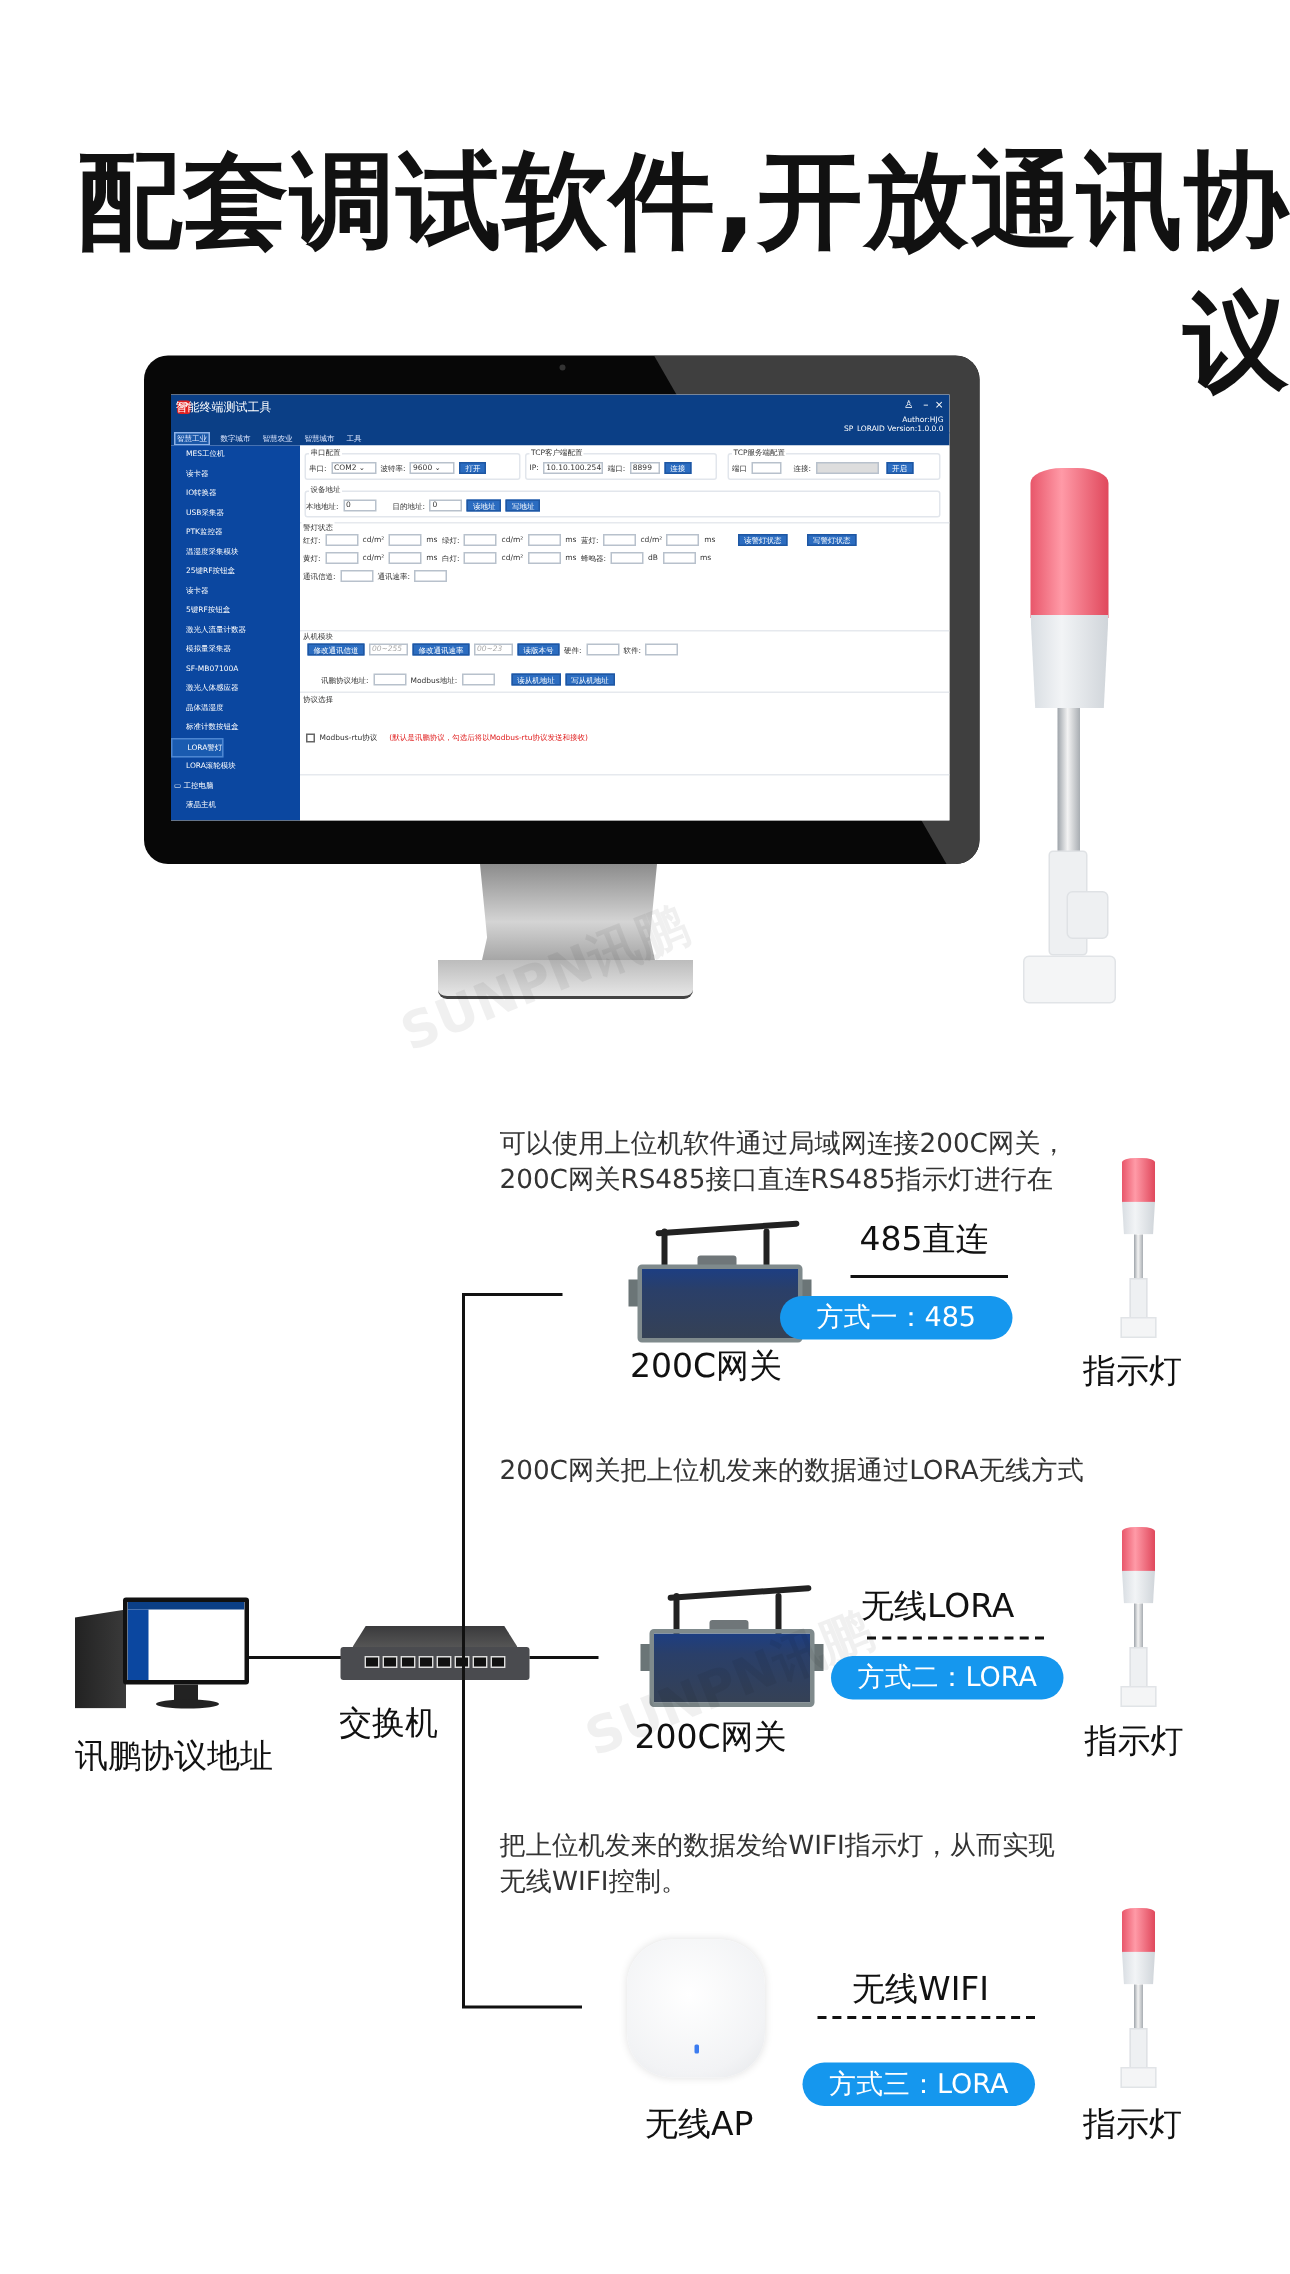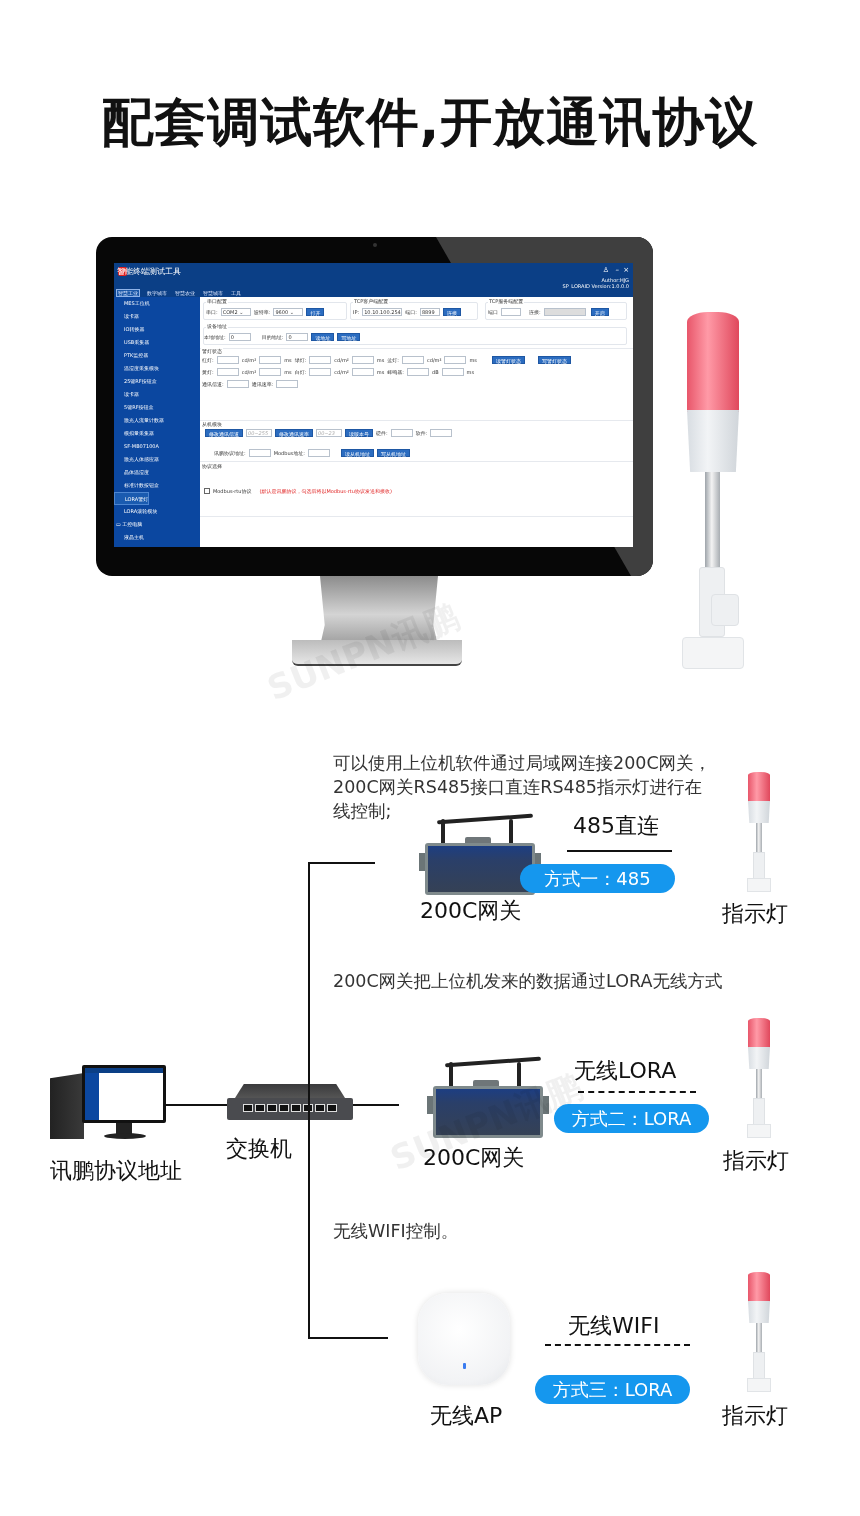--- a/index.html
+++ b/index.html
@@ -1,18 +1,18 @@
 <!DOCTYPE html>
 <html><head>
 <meta charset="utf-8">
 <style>
 *{box-sizing:border-box;margin:0;padding:0}
 body{width:860px;height:1516px;background:#fff;font-family:"DejaVu Sans",sans-serif;position:relative;overflow:hidden;color:#222}
 .abs{position:absolute}
-#title{left:0;top:88px;width:860px;text-align:center;font-size:52px;font-weight:bold;letter-spacing:1px;color:#111;font-family:"DejaVu Sans",sans-serif}
+#title{left:0;top:88px;width:860px;text-align:right;font-size:70px;font-weight:bold;letter-spacing:1px;color:#111;font-family:"DejaVu Sans",sans-serif}
 
 
 #monitor{left:96px;top:237px;width:557px;height:339px;background:#070707;border-radius:16px;overflow:hidden}
 #monitor .gloss2{position:absolute;left:340px;top:0;width:260px;height:339px;background:#3f3f3f;clip-path:polygon(0 0,100% 0,100% 100%,75% 100%)}
 #cam{left:277px;top:6px;width:4px;height:4px;border-radius:50%;background:#333}
 #screen{left:18px;top:26px;width:519px;height:284px;background:#fff;overflow:hidden;font-size:5px;color:#333}
 #stand{left:292px;top:576px;width:170px;height:92px}
 #stand .neck{position:absolute;left:28px;top:0;width:118px;height:70px;background:linear-gradient(180deg,#8c8c8c,#d4d4d4 55%,#9b9b9b);clip-path:polygon(0 0,100% 0,96% 70%,100% 100%,0 100%,4% 70%)}
 #stand .base{position:absolute;left:0;top:64px;width:170px;height:26px;background:linear-gradient(180deg,#bcbcbc,#e6e6e6);border-radius:0 0 6px 6px;border-bottom:2px solid #444}
 
@@ -296,21 +296,20 @@
 <div class="lbl" style="left:226px;top:1134px">交换机</div>
 
 <div class="vline" style="left:308px;top:862px;height:476px"></div>
 <div class="hline" style="left:308px;top:862px;width:67px"></div>
 <div class="hline" style="left:353px;top:1104px;width:46px"></div>
 <div class="hline" style="left:308px;top:1337px;width:80px"></div>
 
 <div class="desc" style="left:333px;top:751px;width:430px">
   <div>可以使用上位机软件通过局域网连接200C网关，</div>
   <div>200C网关RS485接口直连RS485指示灯进行在</div>
-  <div>线控制;</div>
 </div>
 <div class="gw" style="left:425px;top:815px;width:120px;height:80px">
   <div class="antbar" style="left:12px;top:2px;width:96px"></div>
   <div class="ant" style="left:16px;top:4px"></div>
     <div class="ant" style="left:84px;top:4px"></div>
   <div class="db9" style="left:40px;top:22px"></div>
   <div class="ear" style="left:-6px;top:38px"></div>
     <div class="ear" style="left:108px;top:38px"></div>
   <div class="case" style="top:28px"></div>
 </div>
@@ -347,20 +346,21 @@
 <div class="tower" style="left:748px;top:1018px;width:22px;height:122px">
   <div class="cap" style="height:30px"></div>
     <div class="body" style="top:29px;height:22px"></div>
   <div class="pole" style="left:8px;top:51px;width:6px;height:30px"></div>
   <div class="foot" style="left:5px;top:80px;width:12px;height:28px"></div>
   <div class="plate" style="left:-1px;top:106px;width:24px;height:14px"></div>
 </div>
 <div class="lbl" style="left:723px;top:1146px">指示灯</div>
 
 <div class="desc" style="left:333px;top:1219px;width:450px">
+  <div>把上位机发来的数据发给WIFI指示灯，从而实现</div>
   <div>无线WIFI控制。</div>
 </div>
 <div class="ap" style="left:418px;top:1293px">
     <div class="led"></div>
   </div>
 <div class="lbl" style="left:430px;top:1401px">无线AP</div>
 <div class="link" style="left:568px;top:1311px">无线WIFI</div>
 <div class="dots" style="left:545px;top:1344px;width:145px"></div>
 <div class="pill" style="left:535px;top:1375px;width:155px">方式三：LORA</div>
 <div class="tower" style="left:748px;top:1272px;width:22px;height:122px">

